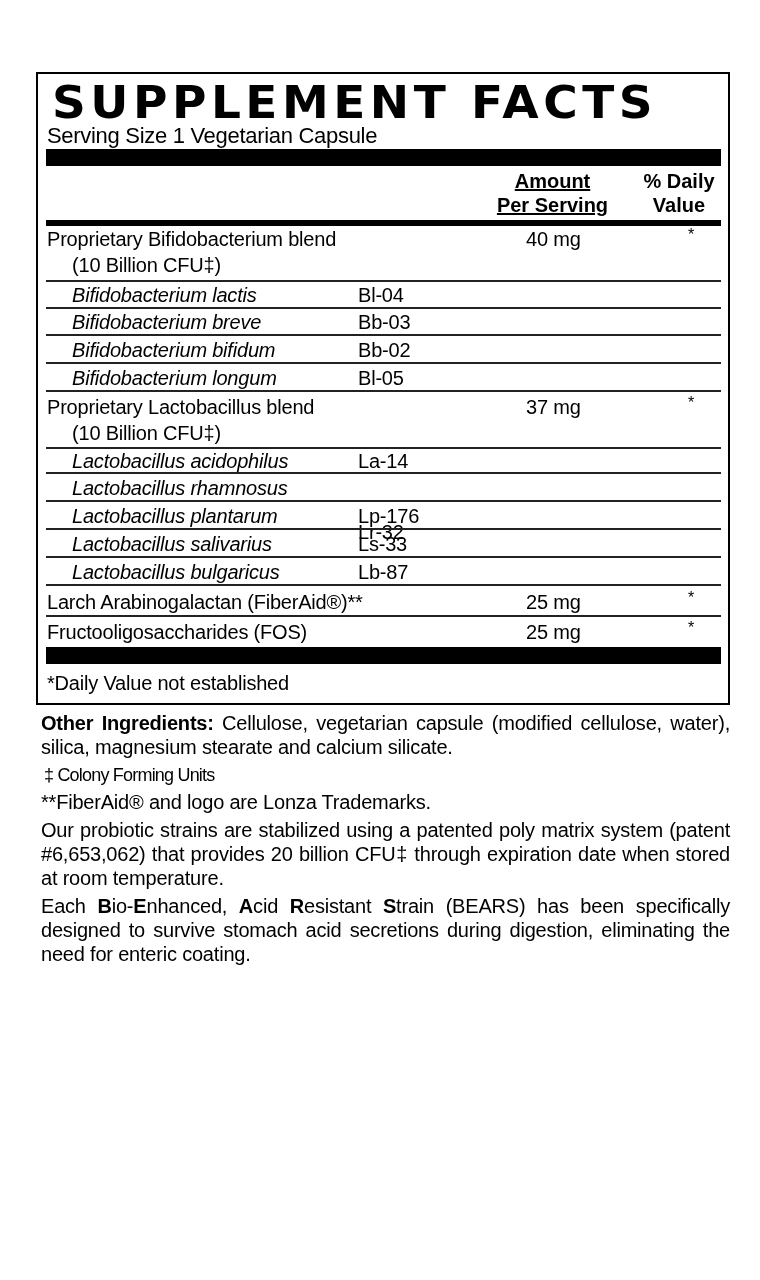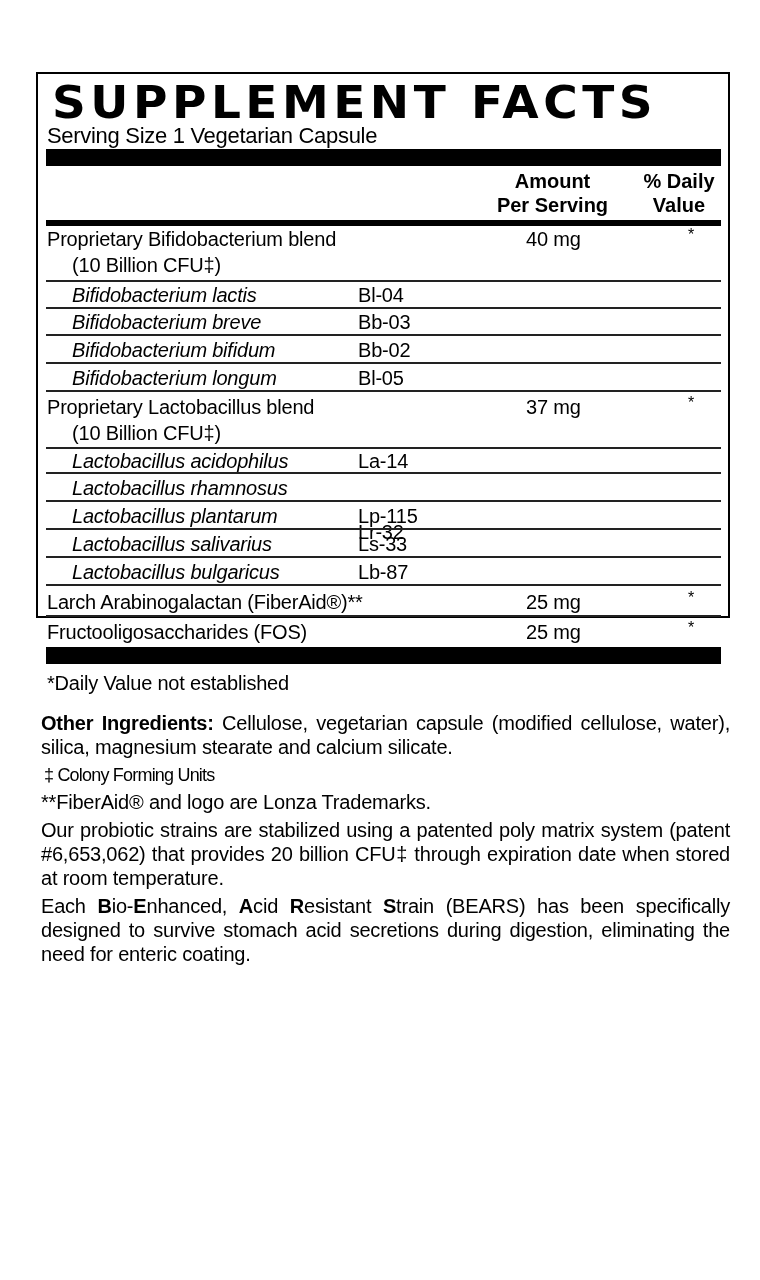--- a/index.html
+++ b/index.html
@@ -1,18 +1,18 @@
 <!DOCTYPE html>
 <html><head>
 <meta charset="utf-8">
 <style>
   html, body { margin:0; padding:0; background:#ffffff; }
   body { width:760px; height:1280px; position:relative; overflow:hidden;
          font-family:"Liberation Sans", sans-serif; color:#000; }
-  .panel { position:absolute; left:36px; top:72px; width:694px; height:546px;
+  .panel { position:absolute; left:36px; top:72px; width:694px; height:633px;
            border:2px solid #000; box-sizing:border-box; }
   .title { position:absolute; left:14px; top:6px; font-family:"DejaVu Sans", sans-serif;
            font-weight:900; font-size:47px; letter-spacing:4.5px; line-height:48px;
            transform:scaleY(0.95); transform-origin:left top; white-space:nowrap; }
   .serving { position:absolute; left:9px; top:49px; font-size:22px; letter-spacing:-0.3px; white-space:nowrap; }
   .bar { position:absolute; left:8px; right:7px; background:#000; }
   .hdr { position:absolute; font-weight:bold; font-size:20px; line-height:24px; text-align:center; white-space:nowrap; }
   .rule { position:absolute; left:8px; right:7px; height:2px; background:#222; }
   .txt { position:absolute; font-size:20px; white-space:nowrap; letter-spacing:-0.2px; }
   .it { font-style:italic; }
@@ -22,21 +22,21 @@
   .para b { font-weight:bold; }
 </style>
 </head>
 <body>
 
 <div class="panel">
   <div class="title">SUPPLEMENT FACTS</div>
   <div class="serving">Serving Size 1 Vegetarian Capsule</div>
   <div class="bar" style="top:75px;height:17px;"></div>
 
-  <div class="hdr" style="left:447px;top:95px;width:135px;">
+  <div class="hdr" style="left:447px;top:95px;width:135px;text-decoration:underline;">
     <div>Amount</div>
       <div>Per Serving</div>
   </div>
   <div class="hdr" style="left:596px;top:95px;width:90px;">
     <div>% Daily</div>
       <div>Value</div>
   </div>
   <div class="bar" style="top:146px;height:6px;"></div>
 
   <div class="txt" style="left:9px;top:154px;">Proprietary Bifidobacterium blend</div>
@@ -69,21 +69,21 @@
 
   <div class="txt it" style="left:34px;top:376px;">Lactobacillus acidophilus</div>
   <div class="txt" style="left:320px;top:376px;">La-14</div>
   <div class="rule" style="top:398px;"></div>
 
   <div class="txt it" style="left:34px;top:403px;">Lactobacillus rhamnosus</div>
   <div class="txt" style="left:320px;top:403px;margin-top:44px;">Lr-32</div>
   <div class="rule" style="top:426px;"></div>
 
   <div class="txt it" style="left:34px;top:431px;">Lactobacillus plantarum</div>
-  <div class="txt" style="left:320px;top:431px;">Lp-115</div>
+  <div class="txt" style="left:320px;top:431px;">Lp-176</div>
   <div class="rule" style="top:454px;"></div>
 
   <div class="txt it" style="left:34px;top:459px;">Lactobacillus salivarius</div>
   <div class="txt" style="left:320px;top:459px;">Ls-33</div>
   <div class="rule" style="top:482px;"></div>
 
   <div class="txt it" style="left:34px;top:487px;">Lactobacillus bulgaricus</div>
   <div class="txt" style="left:320px;top:487px;">Lb-87</div>
   <div class="rule" style="top:510px;"></div>
 

